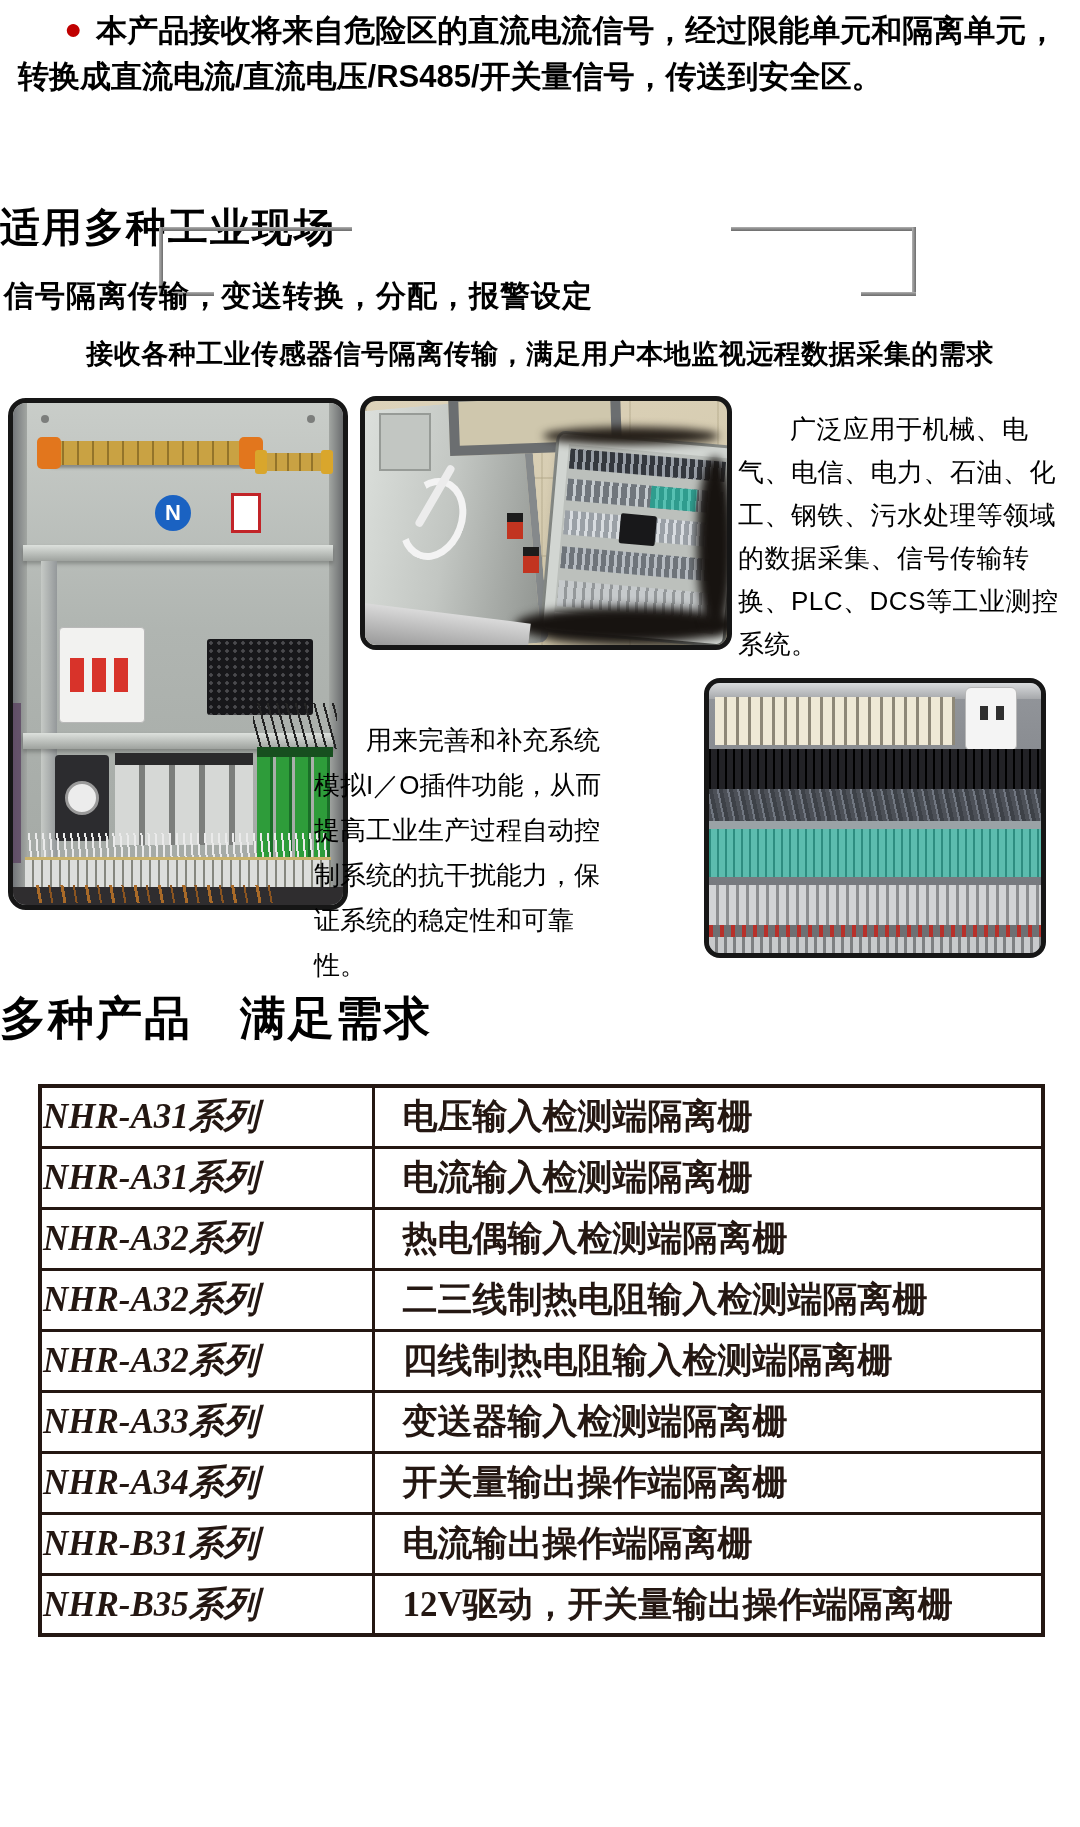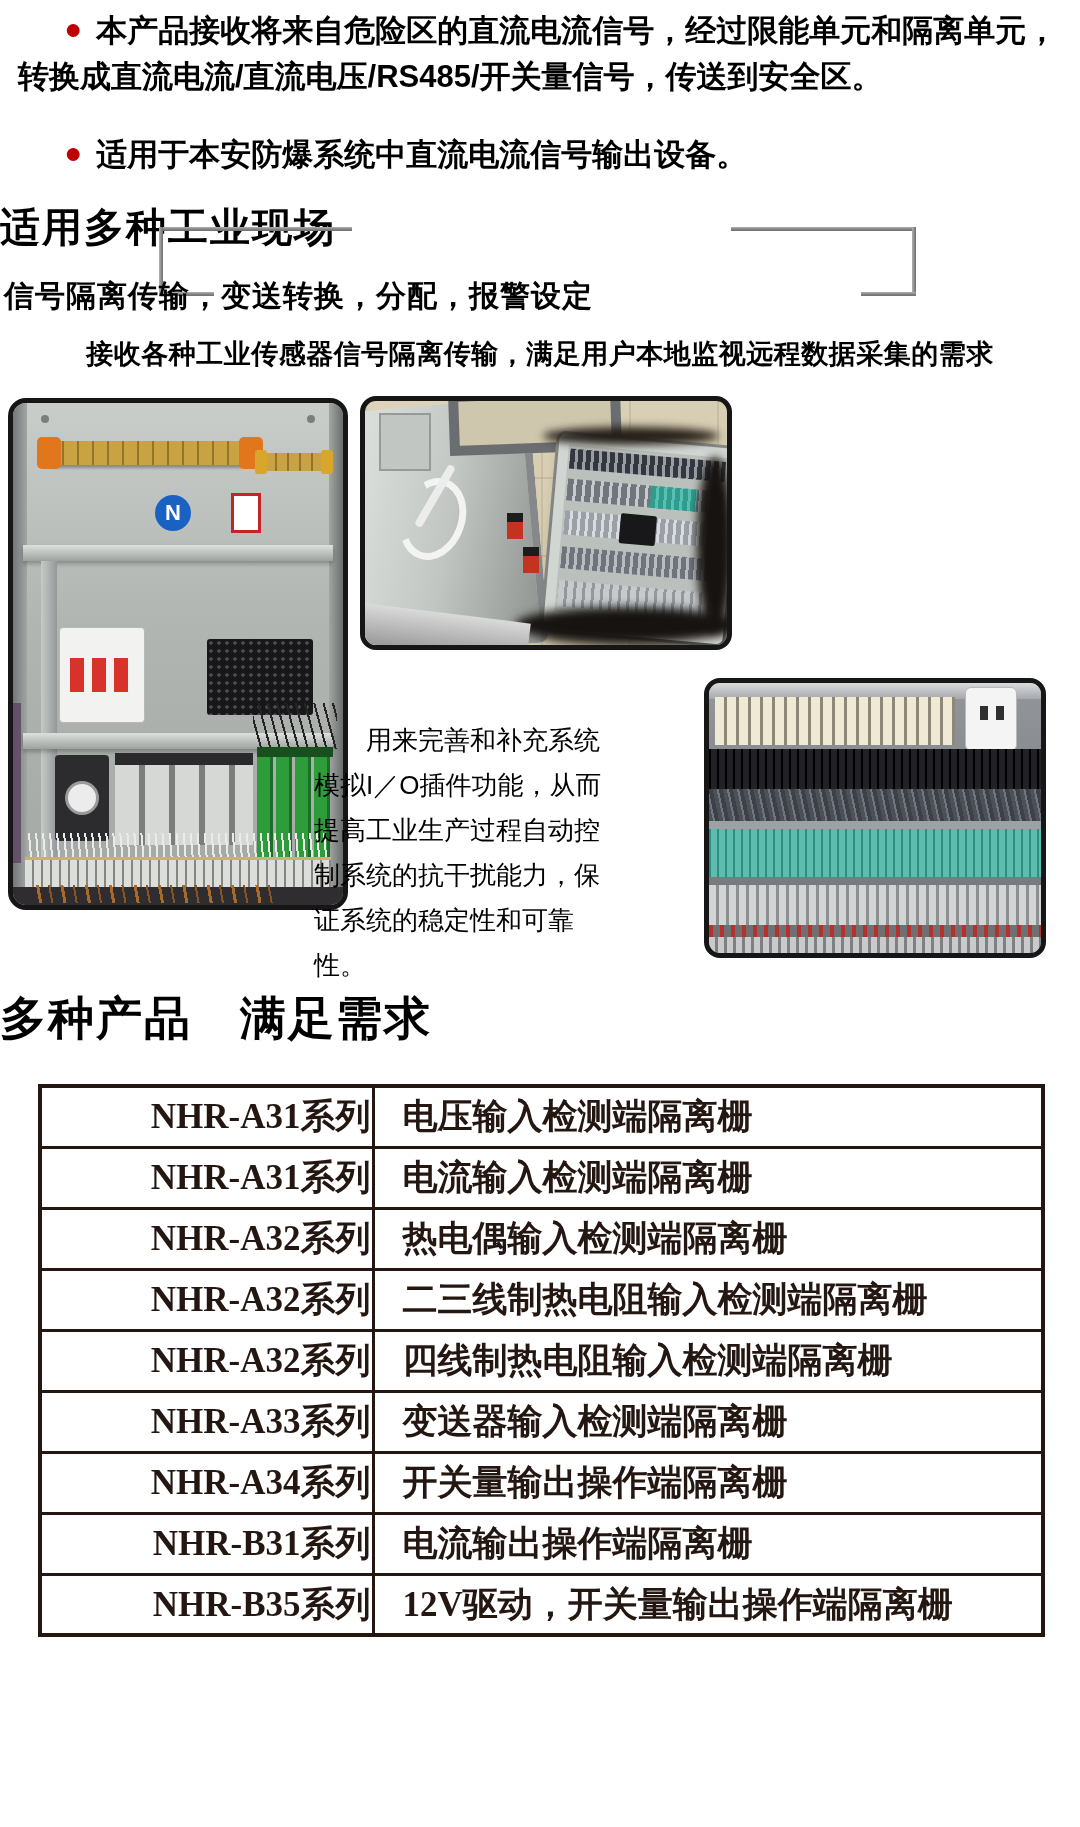--- a/index.html
+++ b/index.html
@@ -157,34 +157,31 @@
 
   
   .products-title{position:absolute;left:0;top:988px;width:100%;margin:0;
     font-size:46px;font-weight:800;letter-spacing:2px;}
   .product-table{position:absolute;left:38px;top:1084px;width:1007px;
     border-collapse:collapse;table-layout:fixed;
     font-family:"Liberation Serif","DejaVu Serif",serif;color:var(--table_ink);
     border:4px solid var(--table_ink);}
   .product-table td{border:3px solid var(--table_ink);height:61px;
     font-size:35px;font-weight:700;overflow:hidden;white-space:nowrap;}
-  .product-table .col-series{width:333px;text-align:right;}
+  .product-table .col-series{width:333px;text-align:left;font-style:italic;}
   .product-table .col-desc{padding-left:28px;text-align:left;}
 </style>
 </head>
 <body>
 
 <div class="page">
 
   <section class="features">
     <p class="bullet">
       <span class="dot">●</span><span>本产品接收将来自危险区的直流电流信号，经过限能单元和隔离单元，转换成直流电流/直流电压/RS485/开关量信号，传送到安全区。</span>
-    </p>
-    <p class="bullet">
-      <span class="dot">●</span><span>适用于本安防爆系统中直流电流信号输出设备。</span>
     </p>
   </section>
 
   <h1 class="scene-title">适用多种工业现场</h1>
   <div class="bracket">
     <span class="bk-top-left"></span>
     <span class="bk-top-right"></span>
     <span class="bk-vert-left"></span>
     <span class="bk-vert-right"></span>
     <span class="bk-foot-left"></span>
@@ -243,20 +240,21 @@
       <div class="mp-r4"></div>
       <div class="mp-r5"></div>
       <div class="mp-rail"></div>
     </div>
     <div class="mp-fuzz1"></div>
     <div class="mp-fuzz2"></div>
     <div class="mp-fuzz3"></div>
     <div class="mp-sill"></div>
   </div>
 
+  <p class="apps-text">广泛应用于机械、电气、电信、电力、石油、化工、钢铁、污水处理等领域的数据采集、信号传输转换、PLC、DCS等工业测控系统。</p>
 
   <p class="purpose-text">用来完善和补充系统模拟I／O插件功能，从而提高工业生产过程自动控制系统的抗干扰能力，保证系统的稳定性和可靠性。</p>
 
   <div class="photo rp">
     <div class="rp-railtop"></div>
     <div class="rp-terms1"></div>
     <div class="rp-socket">
       <div class="rp-slot1"></div>
       <div class="rp-slot2"></div>
     </div>

